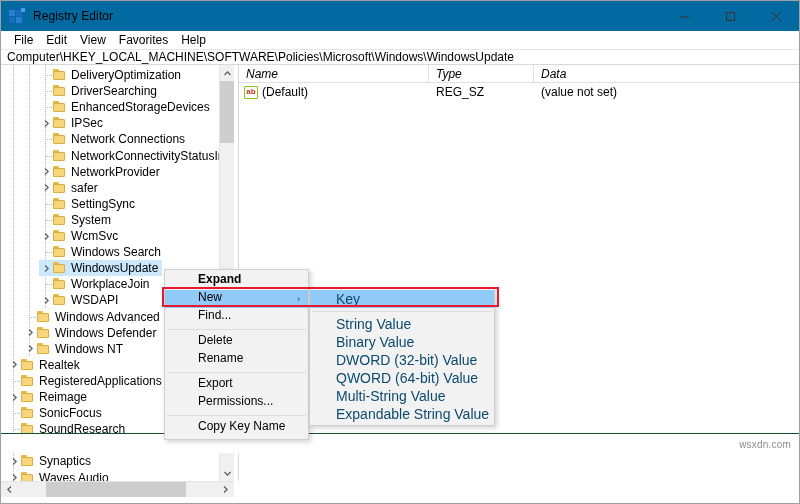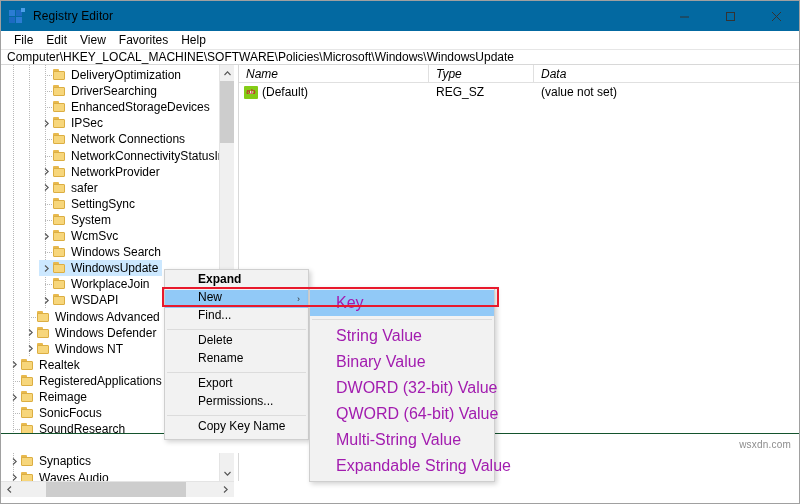--- a/index.html
+++ b/index.html
@@ -227,21 +227,21 @@
   }
   .cell { height: 18px; display: flex; align-items: center; padding-left: 7px; box-sizing: border-box; }
   .cell.c-name { width: 190px; padding-left: 5px; }
   .cell.c-type { width: 105px; }
   .cell.c-data { width: 266px; }
   .ab-icon {
     width: 14px; height: 13px;
     margin-right: 4px;
     flex: none;
     background: #ffffff;
-    border: 5px solid #84cc16;
+    border: 1px solid #84cc16;
     border-radius: 1px;
     display: flex; align-items: center; justify-content: center;
     font-size: 8px;
     font-weight: bold;
     color: #c0392b;
     line-height: 1;
     font-family: "Liberation Sans", sans-serif;
   }
 
   
@@ -310,24 +310,24 @@
   #ctx-submenu {
     position: absolute; left: 308px; top: 286px;
     width: 186px;
     background: #f2f2f2;
     border: 1px solid #cfcfcf;
     box-shadow: 2px 2px 5px rgba(0,0,0,0.18);
     padding: 2px 0;
     z-index: 41;
   }
   .sub-item {
-    height: 26px;
+    height: 18px;
     display: flex; align-items: center;
     padding-left: 26px;
-    font-size: 16px; color: #a21caf;
+    font-size: 14px; color: #0c4a6e;
     white-space: nowrap;
   }
   .sub-item.hl { background: #91c9f7; }
   .sub-sep { height: 1px; margin: 3px 2px; background: #dcdcdc; }
 
   
   .red-box {
     position: absolute;
     border: 2px solid #e8192c;
     z-index: 60;

